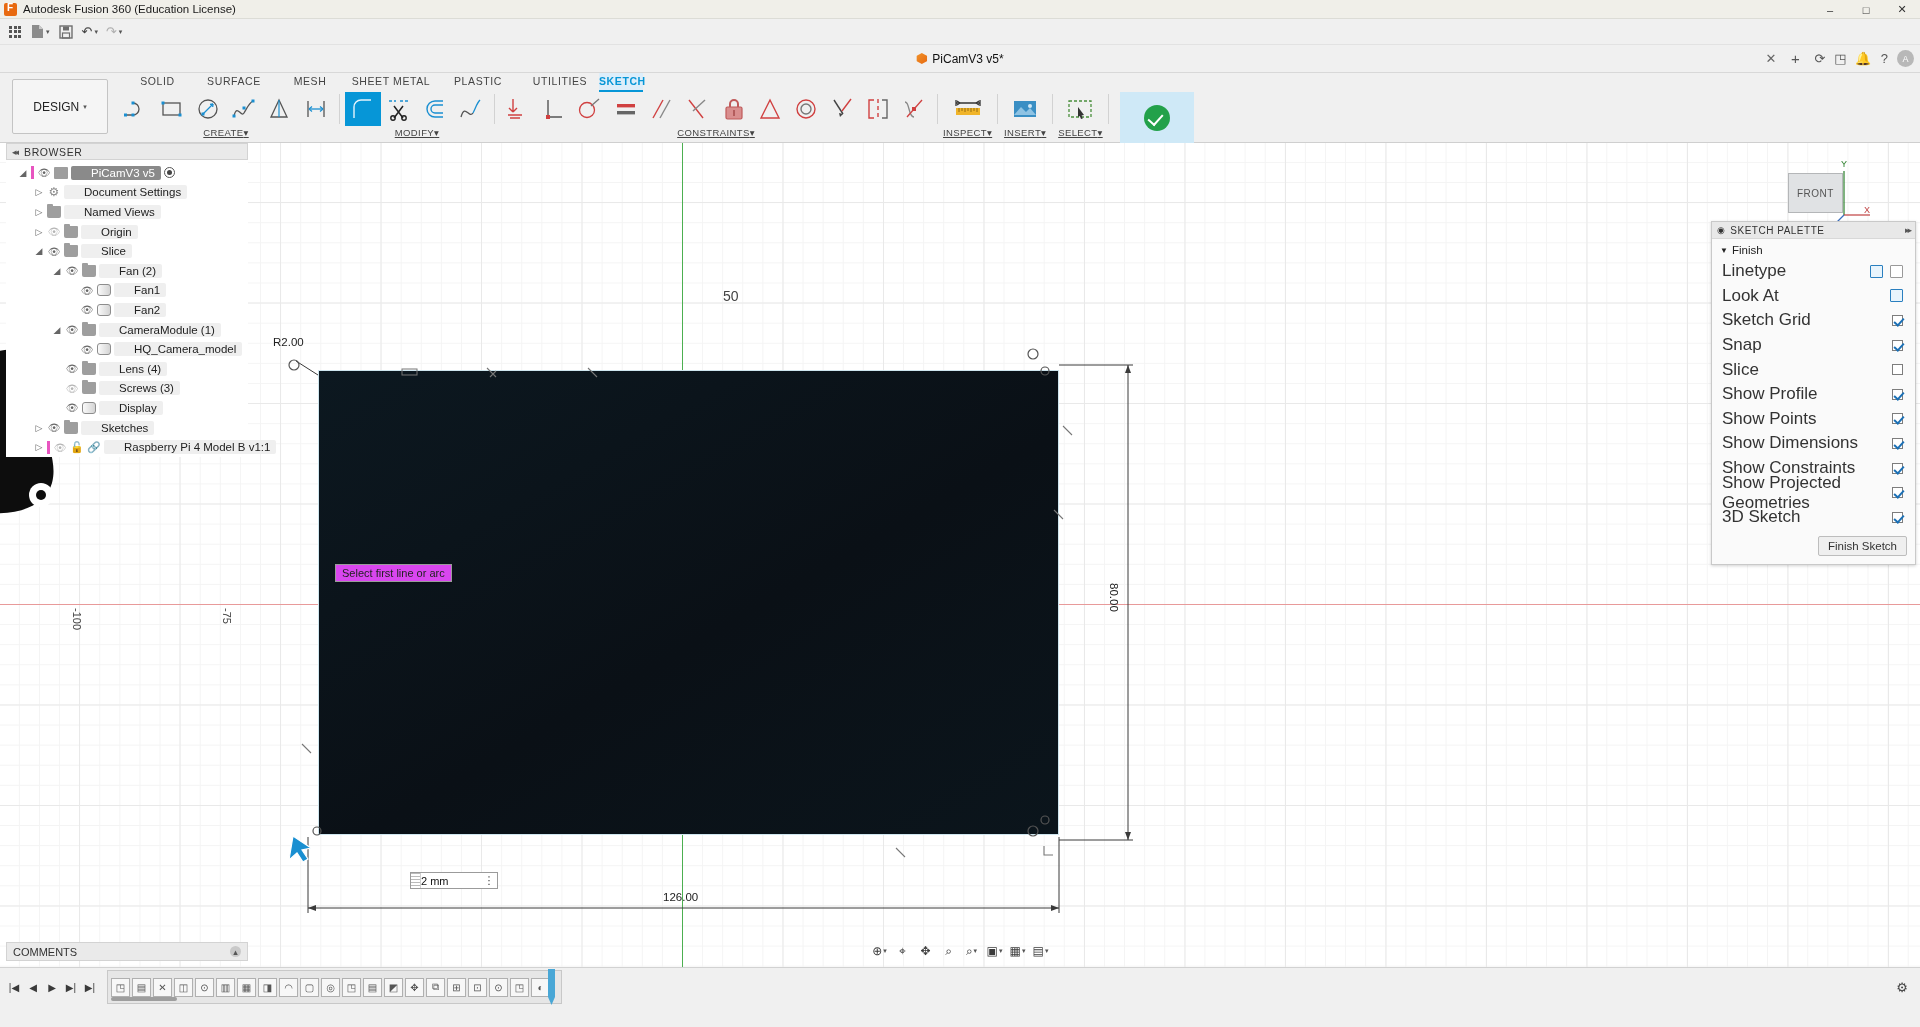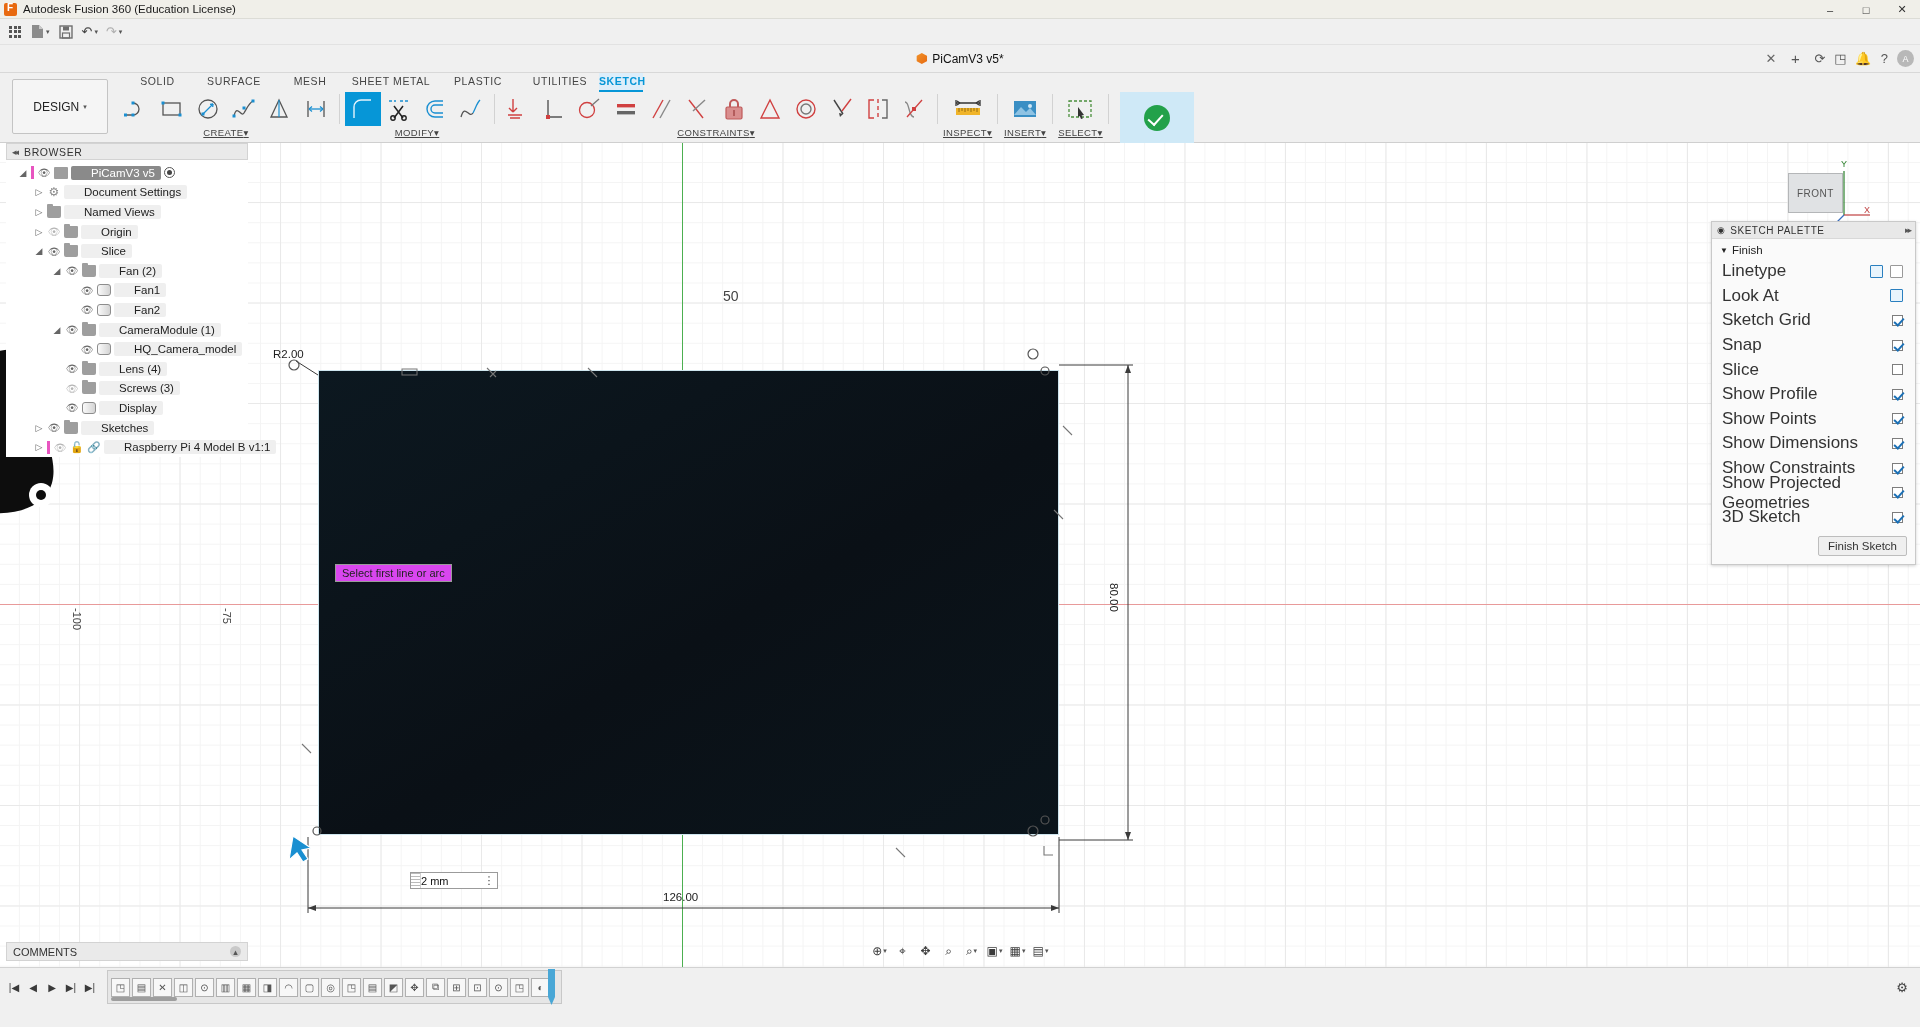--- a/index.html
+++ b/index.html
@@ -522,21 +522,21 @@
     </g>
     <rect x="402" y="226" width="15" height="6" fill="none" stroke="#777" stroke-width="1"></rect>
 
     <g>
       <path d="M289 717l4-24 18 12-9 2 6 9-5 3-6-9z" fill="#1a8fd1" stroke="#fff" stroke-width="1.2"></path>
     </g>
   </svg>
 
   <div class="tooltip-sel">Select first line or arc</div>
 
-  <div class="dim-label" style="left:273px;top:205px;">R2.00</div>
+  <div class="dim-label" style="left:273px;top:193px;">R2.00</div>
   <div class="dim-label" style="left:663px;top:748px;">126.00</div>
   <div class="dim-label vert-txt" style="left:1108px;top:440px;">80.00</div>
 
   <div class="dim-label" style="left:723px;top:145px;font-size:14px;color:#444;">50</div>
   <div class="dim-label vert-txt" style="left:71px;top:465px;font-size:11px;color:#444;">-100</div>
   <div class="dim-label vert-txt" style="left:221px;top:465px;font-size:11px;color:#444;">-75</div>
 
   <div class="mm-box">
     <span class="grip"></span>
     <span class="val">2 mm</span>

